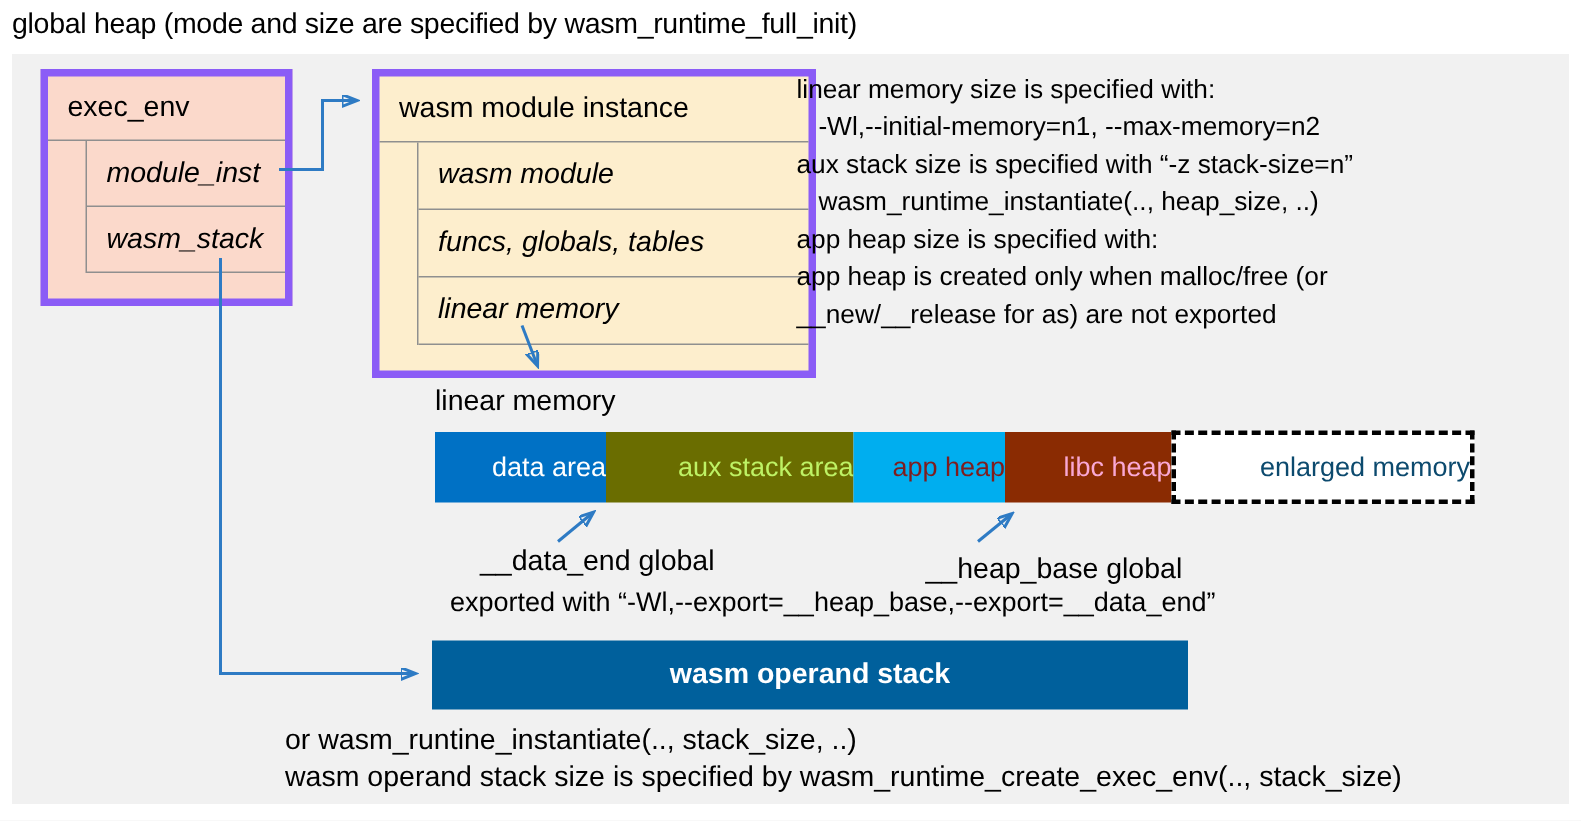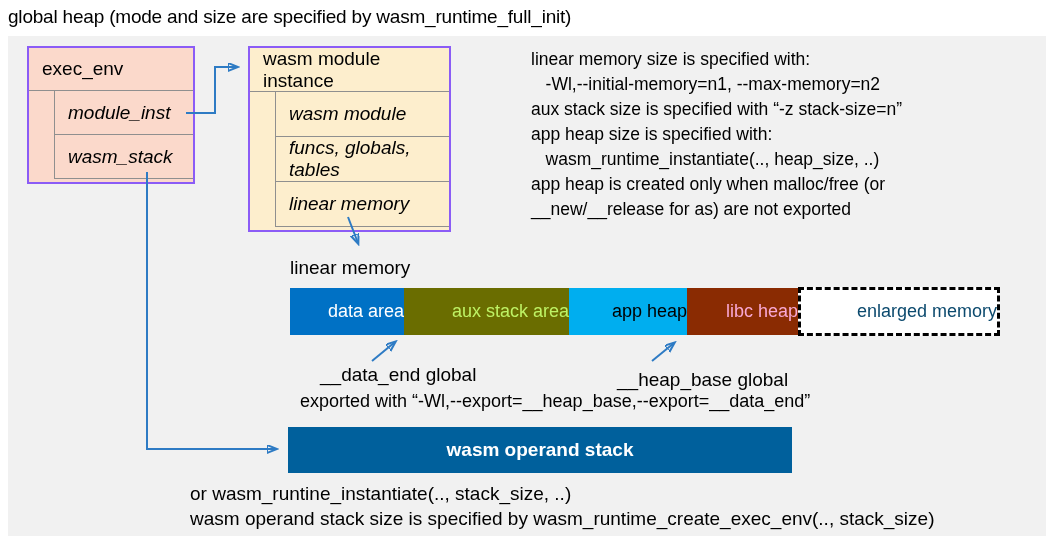--- a/index.html
+++ b/index.html
@@ -6,28 +6,28 @@
   body{
     width:1054px;height:547px;position:relative;overflow:hidden;
     background:#ffffff;
     font-family:"Liberation Sans", sans-serif;
     color:#000;
   }
   .title{position:absolute;left:8px;top:6px;font-size:19px;letter-spacing:-0.2px;}
   .panel{position:absolute;left:8px;top:36px;width:1038px;height:500px;background:var(--panel-bg,#f1f1f1);}
 
   
-  .struct{position:absolute;box-sizing:border-box;border:2px solid #8b5cf6;padding-bottom:3px;}
+  .struct{position:absolute;box-sizing:border-box;border:5px solid #8b5cf6;padding-bottom:17px;}
   .struct .hdr{display:flex;align-items:center;padding-left:13px;font-size:19px;border-bottom:1px solid #8f8f8f;}
   .struct .rows{margin-left:25px;border-left:1px solid #8f8f8f;}
   .struct .row{display:flex;align-items:center;padding-left:13px;font-size:19px;border-bottom:1px solid #8f8f8f;font-style:italic;}
   .exec-env{left:27px;top:46px;width:168px;background:var(--exec-fill,#fbd9cb);}
   .exec-env .hdr{height:42px;}
   .exec-env .row{height:43px;}
-  .module-instance{left:248px;top:46px;width:203px;background:var(--inst-fill,#fdeecd);}
+  .module-instance{left:248px;top:46px;width:296px;background:var(--inst-fill,#fdeecd);}
   .module-instance .hdr{height:43px;}
   .module-instance .row{height:44px;}
 
   
   .notes-top{position:absolute;left:531px;top:47px;font-size:17.5px;line-height:25px;}
   .notes-top div{white-space:pre;}
 
   
   .lm-label{position:absolute;left:290px;top:257px;font-size:19px;}
   .membar{position:absolute;left:290px;top:288px;height:47px;display:flex;}
@@ -71,35 +71,35 @@
     <div class="row">wasm module</div>
     <div class="row">funcs, globals, tables</div>
     <div class="row">linear memory</div>
   </div>
 </div>
 
 <div class="notes-top">
   <div>linear memory size is specified with:</div>
   <div>   -Wl,--initial-memory=n1, --max-memory=n2</div>
   <div>aux stack size is specified with “-z stack-size=n”</div>
+  <div>   wasm_runtime_instantiate(.., heap_size, ..)</div>
   <div>app heap size is specified with:</div>
-  <div>   wasm_runtime_instantiate(.., heap_size, ..)</div>
   <div>app heap is created only when malloc/free (or</div>
   <div>__new/__release for as) are not exported</div>
 </div>
 
 <div class="lm-label">linear memory</div>
 <div class="membar">
   <div class="seg" style="width: 114px; background: rgb(0, 113, 197); color: rgb(255, 255, 255);">
       <span>data area</span>
     </div>
   <div class="seg" style="width: 165px; background: rgb(106, 109, 0); color: #bef264;">
       <span>aux stack area</span>
     </div>
-  <div class="seg" style="width: 118px; background: rgb(0, 174, 239); color: #000000;">
+  <div class="seg" style="width: 101px; background: rgb(0, 174, 239); color: #7f1d1d;">
       <span>app heap</span>
     </div>
   <div class="seg" style="width: 111px; background: rgb(138, 43, 2); color: #f9a8d4;">
       <span>libc heap</span>
     </div>
   <div class="seg dashed" style="width: 202px; background: rgb(255, 255, 255); color: #0c4a6e;">
       <span>enlarged memory</span>
     </div>
 </div>
 

